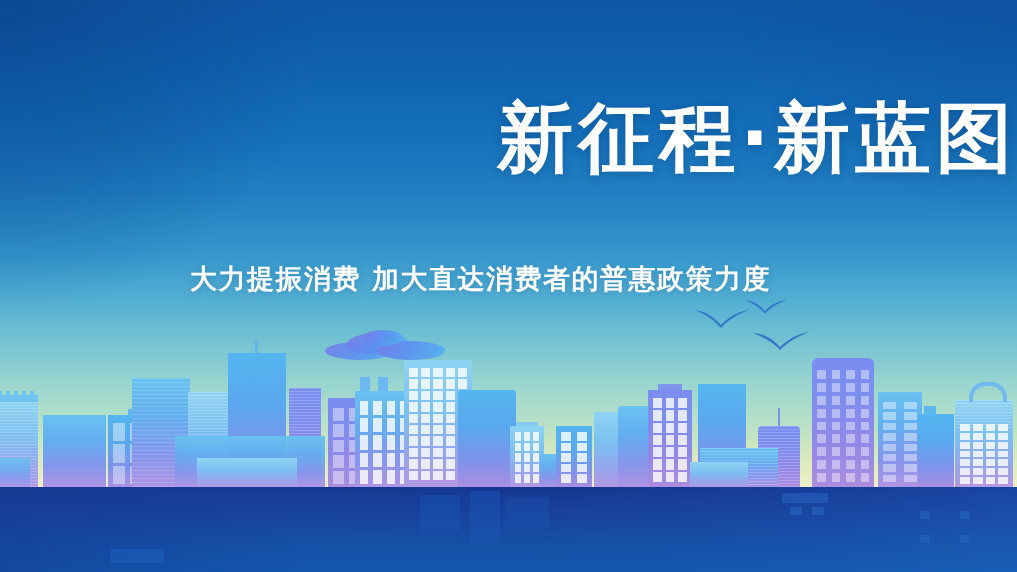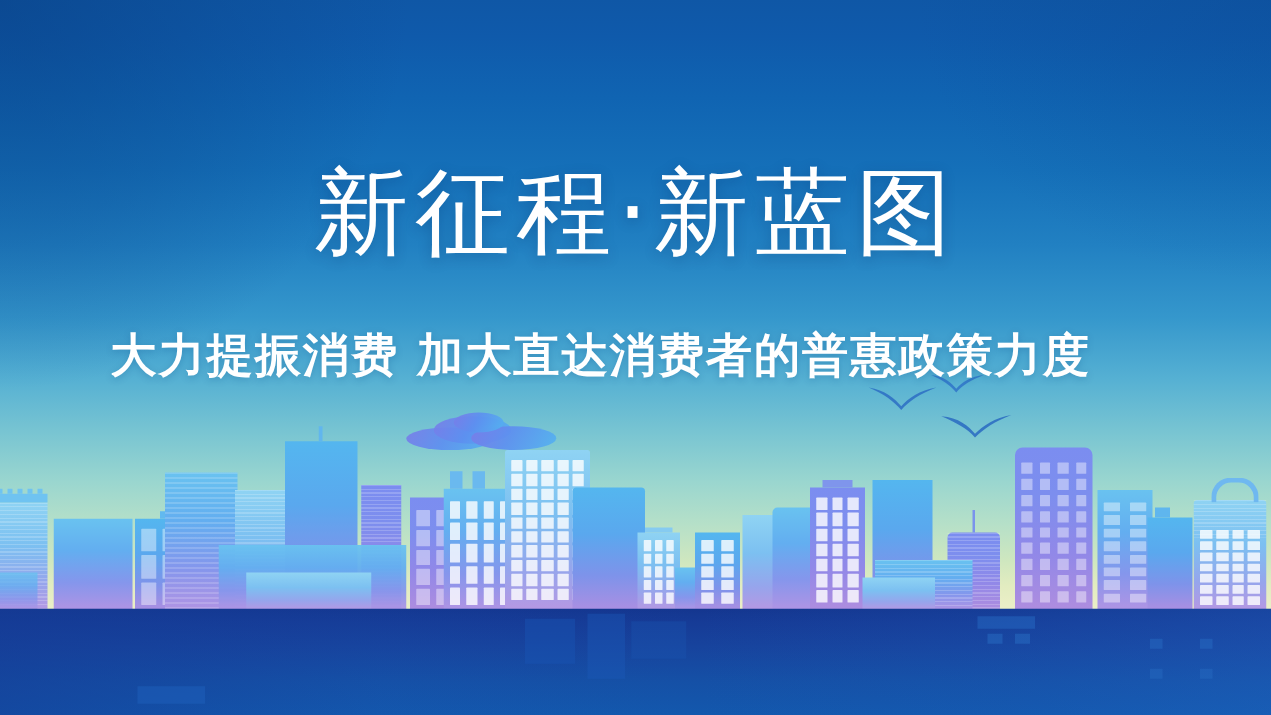--- a/index.html
+++ b/index.html
@@ -160,37 +160,36 @@
   }
 
   
   .bird svg { display: block; overflow: visible; }
 
   
   .title {
     position: absolute;
     left: 0; top: 98px;
     width: 1017px;
-    text-align: center;
+    text-align: right;
     color: #ffffff;
     font-size: 76px;
-    font-weight: 400;
+    font-weight: 700;
     letter-spacing: 5px;
     line-height: 1.05;
     text-shadow: 0 2px 10px rgba(5,40,95,0.28);
     white-space: nowrap;
-    margin-top: 32px;
   }
   .subtitle {
     position: absolute;
     left: 0; top: 263px;
     width: 961px;
     text-align: center;
     color: #ffffff;
-    font-size: 37px;
+    font-size: 27px;
     font-weight: 700;
     letter-spacing: 1.5px;
     line-height: 1.2;
     text-shadow: 0 1px 6px rgba(10,70,130,0.25);
     white-space: nowrap;
   }
   .footer {
     position: absolute;
     left: 0; top: 518px;
     width: 1017px;

